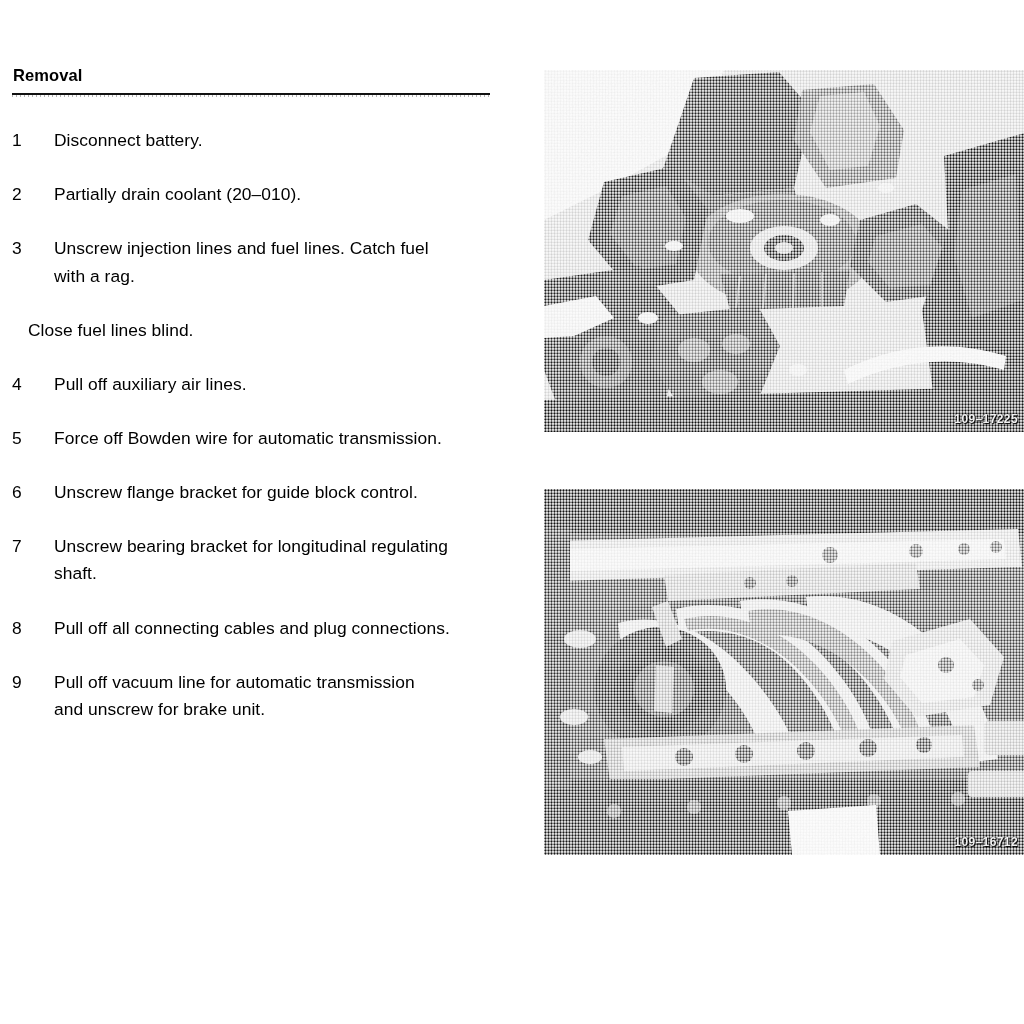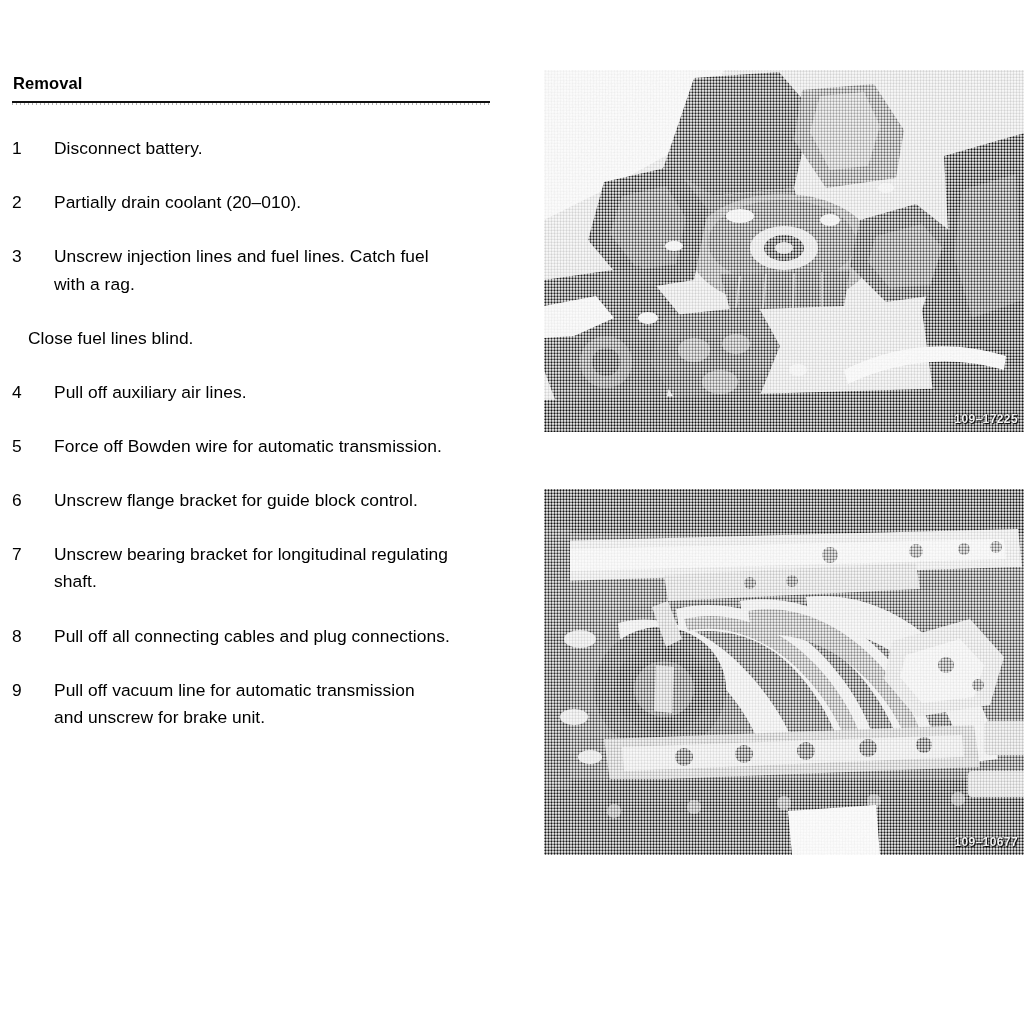--- a/index.html
+++ b/index.html
@@ -15,21 +15,21 @@
     overflow: hidden;
     font-family: "Liberation Sans", sans-serif;
     color: #000000;
     -webkit-font-smoothing: antialiased;
   }
 
   
   .text-column {
     position: absolute;
     left: 12px;
-    top: 74px;
+    top: 66px;
     width: 486px;
   }
 
   .section-heading {
     font-size: 16.5px;
     font-weight: bold;
     letter-spacing: .1px;
     line-height: 1.1;
     margin: 0 0 9px 1px;
   }
@@ -363,16 +363,16 @@
               <rect x="424" y="282" width="60" height="26" rx="4"></rect>
             </g>
           </g>
         </mask>
       </defs>
 
       <rect width="484" height="366" fill="#ffffff"></rect>
       <rect width="484" height="366" fill="url(#ht2)" mask="url(#m2)"></rect>
       <rect width="484" height="366" filter="url(#grain2)" opacity="0.16"></rect>
     </svg>
-    <span class="figure-number">109–10677</span>
+    <span class="figure-number">109–16712</span>
   </div>
 
 </div>
 
 </body></html>

